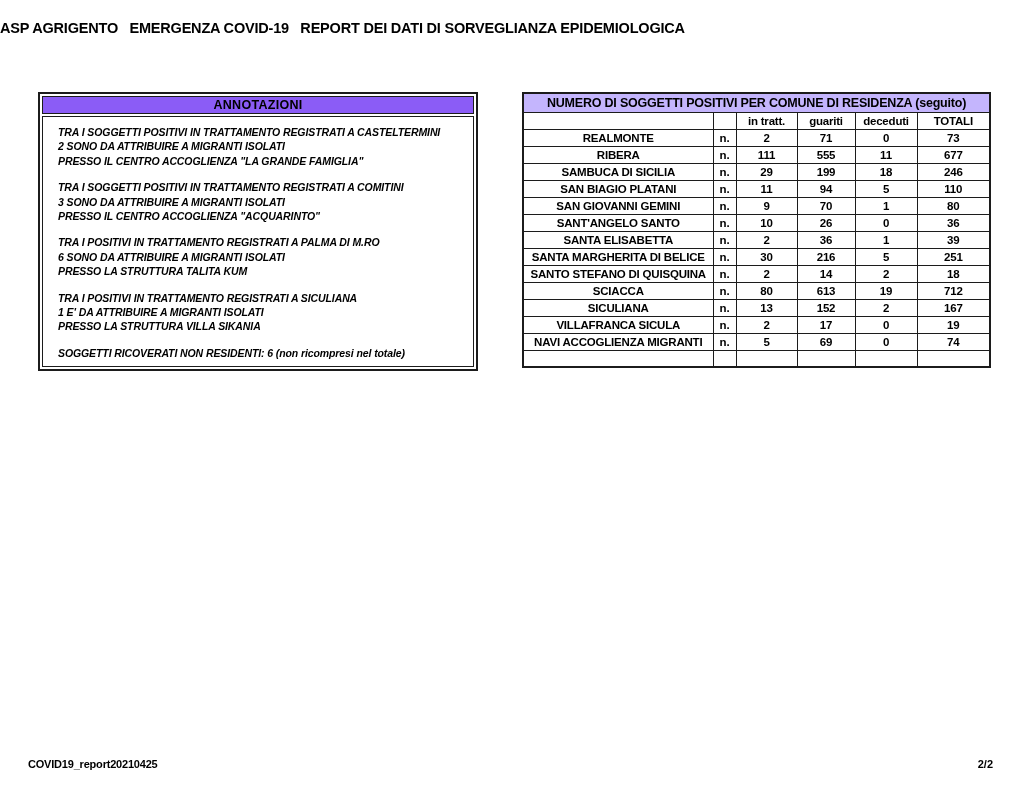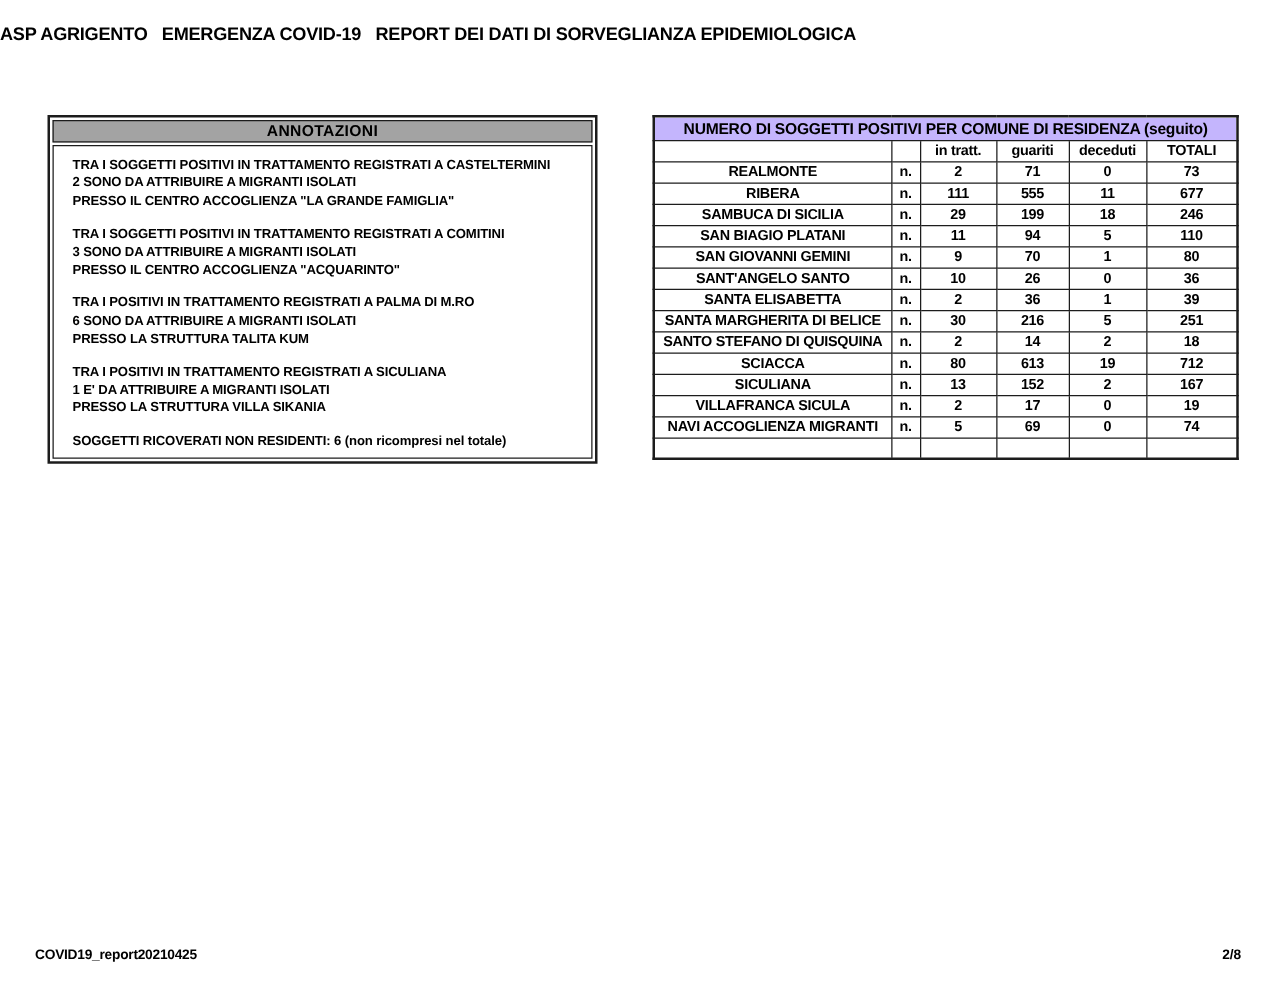--- a/index.html
+++ b/index.html
@@ -17,30 +17,30 @@
     text-align:left; font-size:14.5px; white-space:pre;
     letter-spacing:-0.2px;
   }
 
   
   .ann-box {
     position:absolute; left:38px; top:92px; width:440px; height:279px;
     border:2px solid #1c1c1c; padding:2px;
   }
   .ann-header {
-    height:18px; background:#a3a3a3; border:1px solid #1c1c1c;
+    height:18px; background:#8b5cf6; border:1px solid #1c1c1c;
     text-align:center; font-size:12.5px; line-height:16px;
     letter-spacing:0.3px;
   }
   .ann-body {
     margin-top:2px; border:1px solid #1c1c1c; height:251px;
     padding:8px 6px 0 15px; font-size:10.5px; line-height:14.4px;
     letter-spacing:-0.1px; white-space:nowrap; overflow:hidden;
   }
-  .ann-para { margin-bottom:12px; }
+  .ann-para { margin-bottom:12px;font-style:italic; }
 
   
   .tbl-wrap { position:absolute; left:522px; top:92px; }
   table.comuni {
     border-collapse:collapse; table-layout:fixed; width:469px;
     border:2px solid #1c1c1c;
   }
   table.comuni td {
     border:1px solid #1c1c1c; height:17px; padding:0 2px;
     font-size:11.5px; font-weight:700; overflow:hidden; white-space:nowrap;
@@ -222,13 +222,13 @@
         <td></td>
         <td></td>
         <td></td>
         <td></td>
       </tr>
     </tbody>
   </table>
 </div>
 
 <div class="footer-left">COVID19_report20210425</div>
-<div class="footer-right">2/8</div>
+<div class="footer-right">2/2</div>
 
 </body></html>

